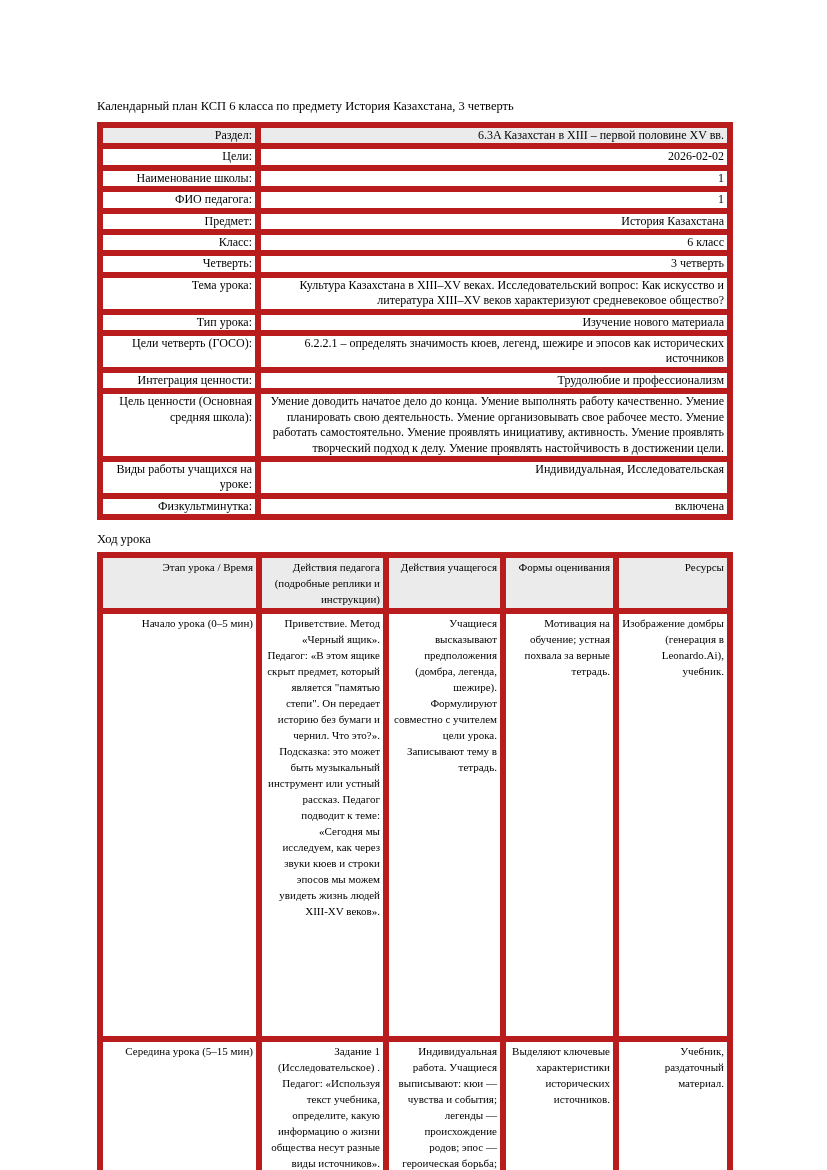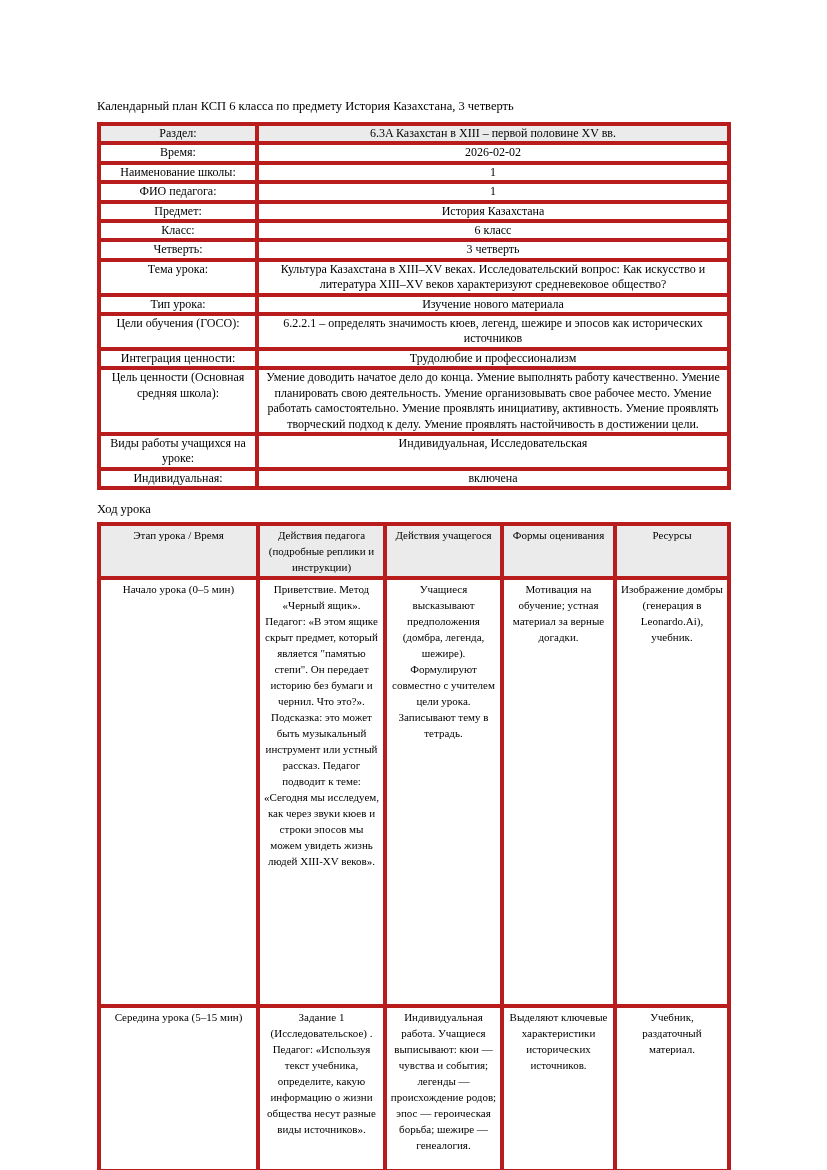--- a/index.html
+++ b/index.html
@@ -22,25 +22,25 @@
     line-height: 14px;
     margin: 0 0 9px 0;
     white-space: nowrap;
   }
   table {
     border-collapse: collapse;
     table-layout: fixed;
     width: 630px;
   }
   td, th {
-    border: 4px solid #b91c1c;
+    border: 6px solid #b91c1c;
     vertical-align: top;
     overflow: hidden;
     font-weight: normal;
-    text-align: center;
+    text-align: right;
     hyphens: none;
   }
   
   .info-table td {
     font-size: 12px;
     line-height: 15.4px;
     padding: 0 3px;
   }
   .info-table tr.highlight {
     background: #ebebeb;
@@ -75,21 +75,21 @@
     <colgroup>
       <col style="width:158px">
       <col style="width:472px">
     </colgroup>
     <tbody id="info-tbody">
         <tr class="highlight">
           <td>Раздел:</td>
           <td>6.3A Казахстан в XIII – первой половине XV вв.</td>
         </tr>
         <tr>
-          <td>Время:</td>
+          <td>Цели:</td>
           <td>2026-02-02</td>
         </tr>
         <tr>
           <td>Наименование школы:</td>
           <td>1</td>
         </tr>
         <tr>
           <td>ФИО педагога:</td>
           <td>1</td>
         </tr>
@@ -107,37 +107,37 @@
         </tr>
         <tr>
           <td>Тема урока:</td>
           <td>Культура Казахстана в XIII–XV веках. Исследовательский вопрос: Как искусство и литература XIII–XV веков характеризуют средневековое общество?</td>
         </tr>
         <tr>
           <td>Тип урока:</td>
           <td>Изучение нового материала</td>
         </tr>
         <tr>
-          <td>Цели обучения (ГОСО):</td>
+          <td>Цели четверть (ГОСО):</td>
           <td>6.2.2.1 – определять значимость кюев, легенд, шежире и эпосов как исторических источников</td>
         </tr>
         <tr>
           <td>Интеграция ценности:</td>
           <td>Трудолюбие и профессионализм</td>
         </tr>
         <tr>
           <td>Цель ценности (Основная средняя школа):</td>
           <td>Умение доводить начатое дело до конца. Умение выполнять работу качественно. Умение планировать свою деятельность. Умение организовывать свое рабочее место. Умение работать самостоятельно. Умение проявлять инициативу, активность. Умение проявлять творческий подход к делу. Умение проявлять настойчивость в достижении цели.</td>
         </tr>
         <tr>
           <td>Виды работы учащихся на уроке:</td>
           <td>Индивидуальная, Исследовательская</td>
         </tr>
         <tr>
-          <td>Индивидуальная:</td>
+          <td>Физкультминутка:</td>
           <td>включена</td>
         </tr>
       </tbody>
   </table>
 
   <div class="section-heading">Ход урока</div>
 
   <table class="lesson-table">
     <colgroup>
       <col style="width:159px">
@@ -153,21 +153,21 @@
           <th>Действия учащегося</th>
           <th>Формы оценивания</th>
           <th>Ресурсы</th>
         </tr>
     </thead>
     <tbody id="lesson-tbody">
         <tr class="row-0">
           <td>Начало урока (0–5 мин)</td>
           <td>Приветствие. Метод «Черный ящик». Педагог: «В этом ящике скрыт предмет, который является "памятью степи". Он передает историю без бумаги и чернил. Что это?». Подсказка: это может быть музыкальный инструмент или устный рассказ. Педагог подводит к теме: «Сегодня мы исследуем, как через звуки кюев и строки эпосов мы можем увидеть жизнь людей XIII-XV веков».</td>
           <td>Учащиеся высказывают предположения (домбра, легенда, шежире). Формулируют совместно с учителем цели урока. Записывают тему в тетрадь.</td>
-          <td>Мотивация на обучение; устная материал за верные догадки.</td>
+          <td>Мотивация на обучение; устная похвала за верные тетрадь.</td>
           <td>Изображение домбры (генерация в Leonardo.Ai), учебник.</td>
         </tr>
         <tr class="row-1">
           <td>Середина урока (5–15 мин)</td>
           <td>Задание 1 (Исследовательское) . Педагог: «Используя текст учебника, определите, какую информацию о жизни общества несут разные виды источников».</td>
           <td>Индивидуальная работа. Учащиеся выписывают: кюи — чувства и события; легенды — происхождение родов; эпос — героическая борьба; шежире — генеалогия.</td>
           <td>Выделяют ключевые характеристики исторических источников.</td>
           <td>Учебник, раздаточный материал.</td>
         </tr>
       </tbody>

